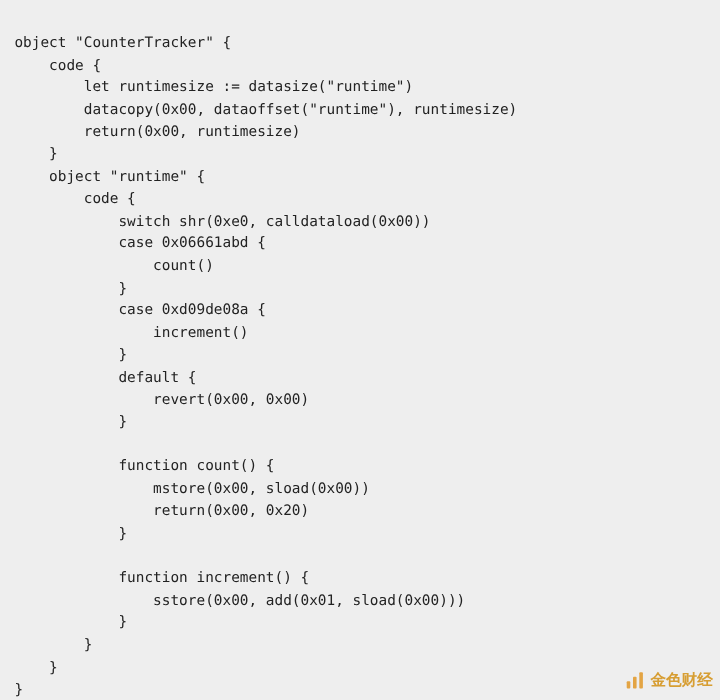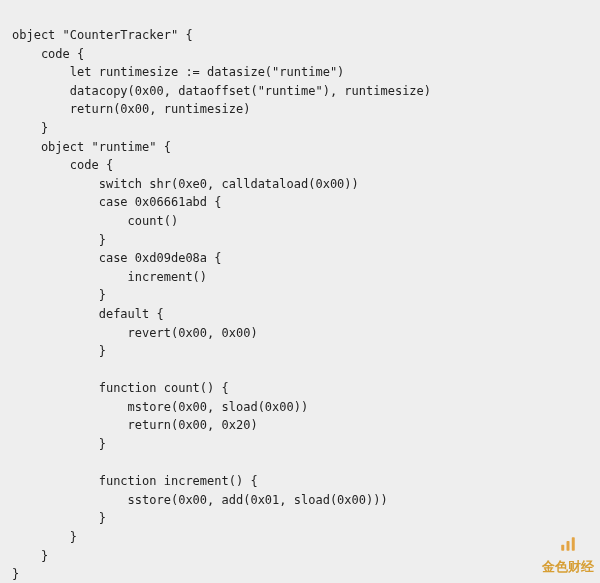--- a/index.html
+++ b/index.html
@@ -28,21 +28,20 @@
     right: 6px;
     bottom: 6px;
     display: flex;
     align-items: center;
     gap: 4px;
     font-family: "Helvetica Neue", Arial, sans-serif;
     font-size: 13px;
     font-weight: 600;
     color: #d69a2a;
     opacity: 0.95;
-    flex-direction: column;
   }
   .wm-icon {
     width: 18px;
     height: 18px;
     display: inline-block;
   }
   .wm-icon svg { display:block; }
 </style>
 </head>
 <body>

